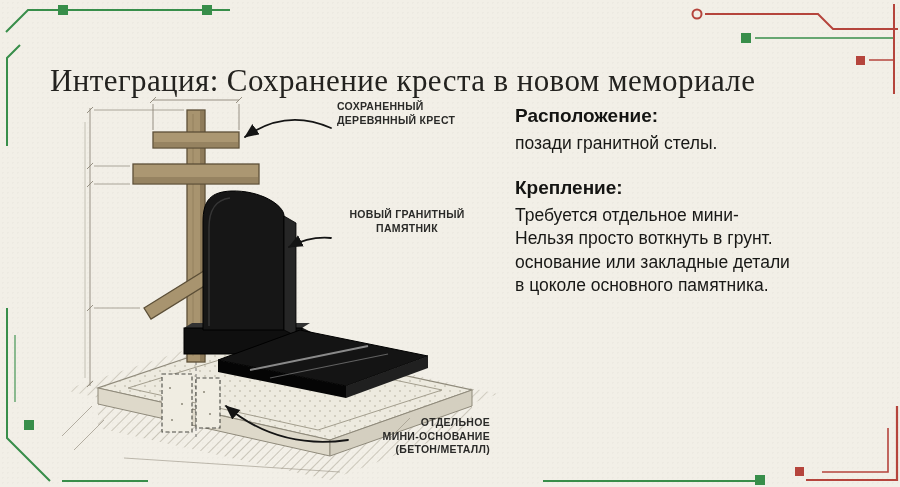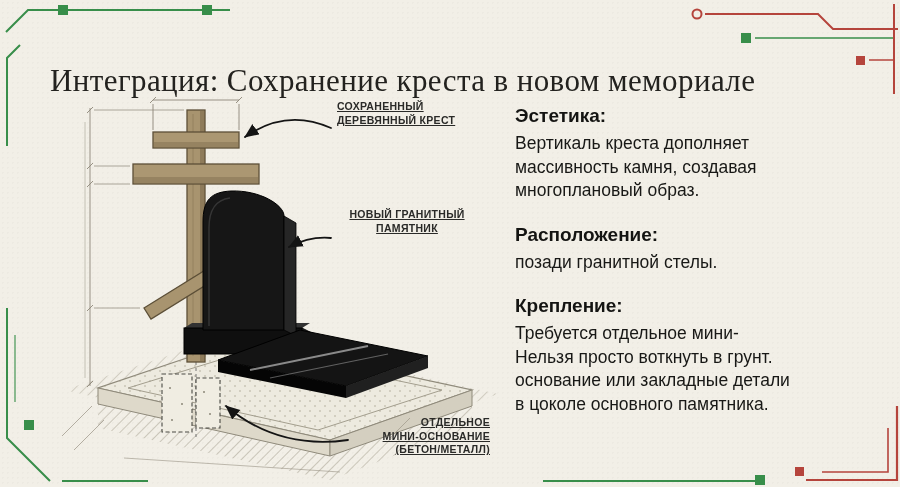--- a/index.html
+++ b/index.html
@@ -14,21 +14,21 @@
   .page{position:absolute;inset:0;border-radius:12px;}
   .title{
     position:absolute;left:50px;top:42px;width:830px;
     font-family:"Liberation Serif", serif;
     font-size:31px;font-weight:500;letter-spacing:.4px;
     color:#23221f;white-space:nowrap;
   }
   .illustration{position:absolute;left:38px;top:88px;width:462px;height:392px;}
   .diagram-label{
     position:absolute;font-weight:bold;font-size:10.5px;
-    letter-spacing:.3px;line-height:1.3;color:#2a2a28;text-decoration:underline;
+    letter-spacing:.3px;line-height:1.3;color:#2a2a28;
   }
   .diagram-label span{display:block;}
   #label-cross{left:337px;top:100px;width:140px;text-align:left;}
   #label-monument{left:337px;top:208px;width:140px;text-align:center;}
   #label-foundation{left:348px;top:416px;width:142px;text-align:right;}
   .content{position:absolute;left:515px;top:104px;width:378px;}
   .section{margin-bottom:20px;}
   .section h2{margin:0 0 4px 0;font-size:19px;line-height:24px;font-weight:bold;color:#141412;}
   .section .line{font-size:17.5px;line-height:23.5px;color:#181816;}
   .deco{position:absolute;inset:0;pointer-events:none;}
@@ -184,26 +184,20 @@
     <span>ПАМЯТНИК</span>
   </div>
   <div class="diagram-label" id="label-foundation">
     <span>ОТДЕЛЬНОЕ</span>
     <span>МИНИ-ОСНОВАНИЕ</span>
     <span>(БЕТОН/МЕТАЛЛ)</span>
   </div>
 
   <div class="content">
     <div class="section">
-      <h2>Эстетика:</h2>
-      <div class="line">Вертикаль креста дополняет</div>
-      <div class="line">массивность камня, создавая</div>
-      <div class="line">многоплановый образ.</div>
-    </div>
-    <div class="section">
       <h2>Расположение:</h2>
       <div class="line">позади гранитной стелы.</div>
     </div>
     <div class="section">
       <h2>Крепление:</h2>
       <div class="line">Требуется отдельное мини-</div>
       <div class="line">Нельзя просто воткнуть в грунт.</div>
       <div class="line">основание или закладные детали</div>
       <div class="line">в цоколе основного памятника.</div>
     </div>

